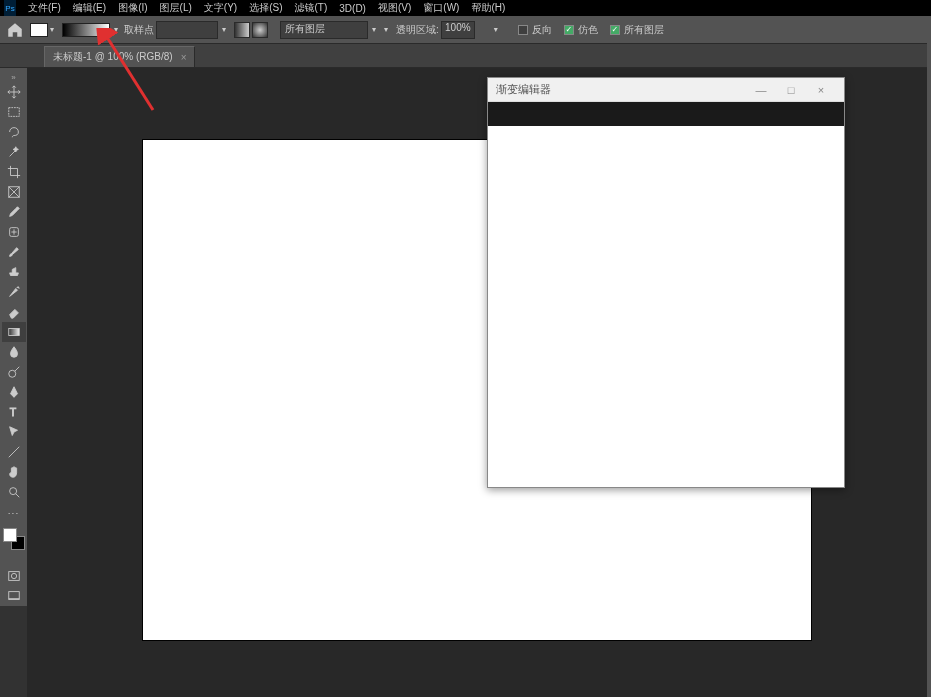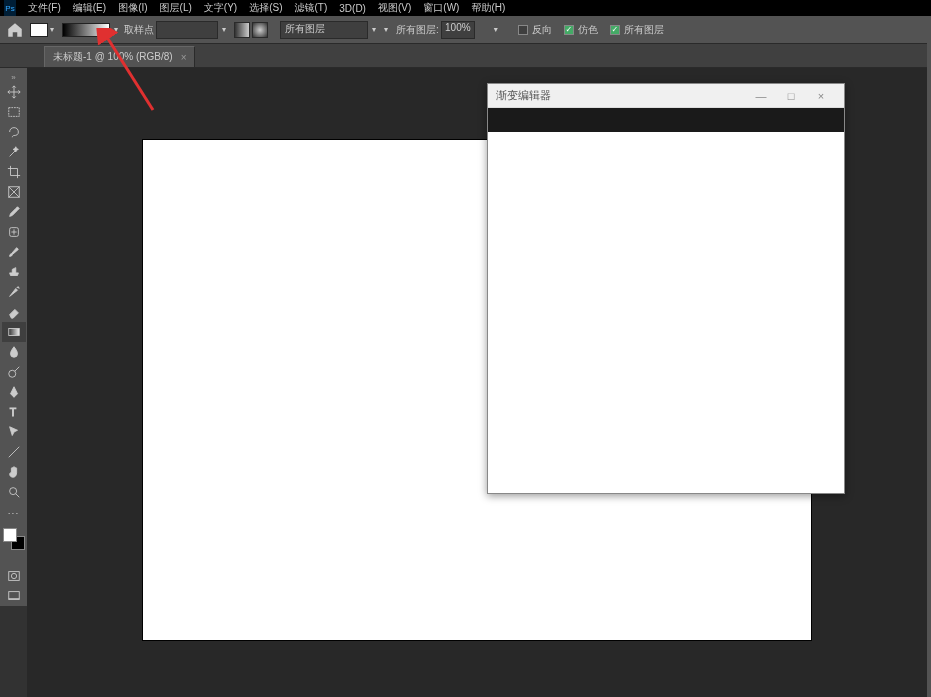--- a/index.html
+++ b/index.html
@@ -30,21 +30,21 @@
 .toolbar{position:absolute;left:0;top:68px;width:27px;background:#535353;display:flex;flex-direction:column;align-items:center;padding-top:4px}
 .toolbar .expand{height:10px;width:100%;display:flex;align-items:center;justify-content:center;font-size:8px;color:#aaa}
 .tool{width:24px;height:20px;display:flex;align-items:center;justify-content:center;color:#ccc;font-size:12px;cursor:pointer;position:relative}
 .tool.active{background:#3f3f3f}
 .tool svg{width:14px;height:14px;fill:#ccc;stroke:#ccc}
 .color-swatches{width:22px;height:22px;position:relative;margin-top:6px}
 .color-swatches .fg{position:absolute;left:0;top:0;width:14px;height:14px;background:#fff;border:1px solid #888}
 .color-swatches .bg{position:absolute;right:0;bottom:0;width:14px;height:14px;background:#000;border:1px solid #888}
 .bottom-tools{margin-top:16px}
 .arrow-annotation{position:absolute;left:95px;top:28px;pointer-events:none;z-index:50}
-.dialog{position:absolute;left:487px;top:83px;width:358px;height:411px;background:#fff;border:1px solid #888;box-shadow:0 2px 8px rgba(0,0,0,0.4);z-index:40}
+.dialog{position:absolute;left:487px;top:77px;width:358px;height:411px;background:#fff;border:1px solid #888;box-shadow:0 2px 8px rgba(0,0,0,0.4);z-index:40}
 .dialog .titlebar{height:24px;background:#f0f0f0;display:flex;align-items:center;padding:0 8px;font-size:11px;color:#555;border-bottom:1px solid #ddd}
 .dialog .titlebar .title{flex:1}
 .dialog .titlebar .winbtn{width:30px;text-align:center;color:#888;cursor:pointer;font-size:11px}
 .dialog .black-strip{height:24px;background:#1a1a1a}
 .dialog .body{flex:1;background:#fff}
 .right-edge{position:absolute;right:0;top:16px;width:4px;bottom:0;background:#535353}
 </style>
 </head>
 <body>
 
@@ -76,21 +76,21 @@
   <span class="lbl">取样点</span>
   <div class="dd" style="width:62px"></div>
   <span class="dd-arrow">▾</span>
   <div class="style-icons">
     <div class="style-btn" style="background:linear-gradient(90deg,#333,#ccc)"></div>
     <div class="style-btn" style="background:radial-gradient(#ccc,#333)"></div>
   </div>
   <div class="dd" style="width:88px">所有图层</div>
   <span class="dd-arrow">▾</span>
   <span class="dd-arrow">▾</span>
-  <span class="lbl">所有图层:</span>
+  <span class="lbl">透明区域:</span>
   <div class="opacity-field">100%</div>
   <span class="dd-arrow">▾</span>
   <span style="width:12px"></span>
   <span class="chk"></span>
   <span class="chk-lbl">反向</span>
   <span class="chk checked">✓</span>
   <span class="chk-lbl">仿色</span>
   <span class="chk checked">✓</span>
   <span class="chk-lbl">所有图层</span>
 </div>

